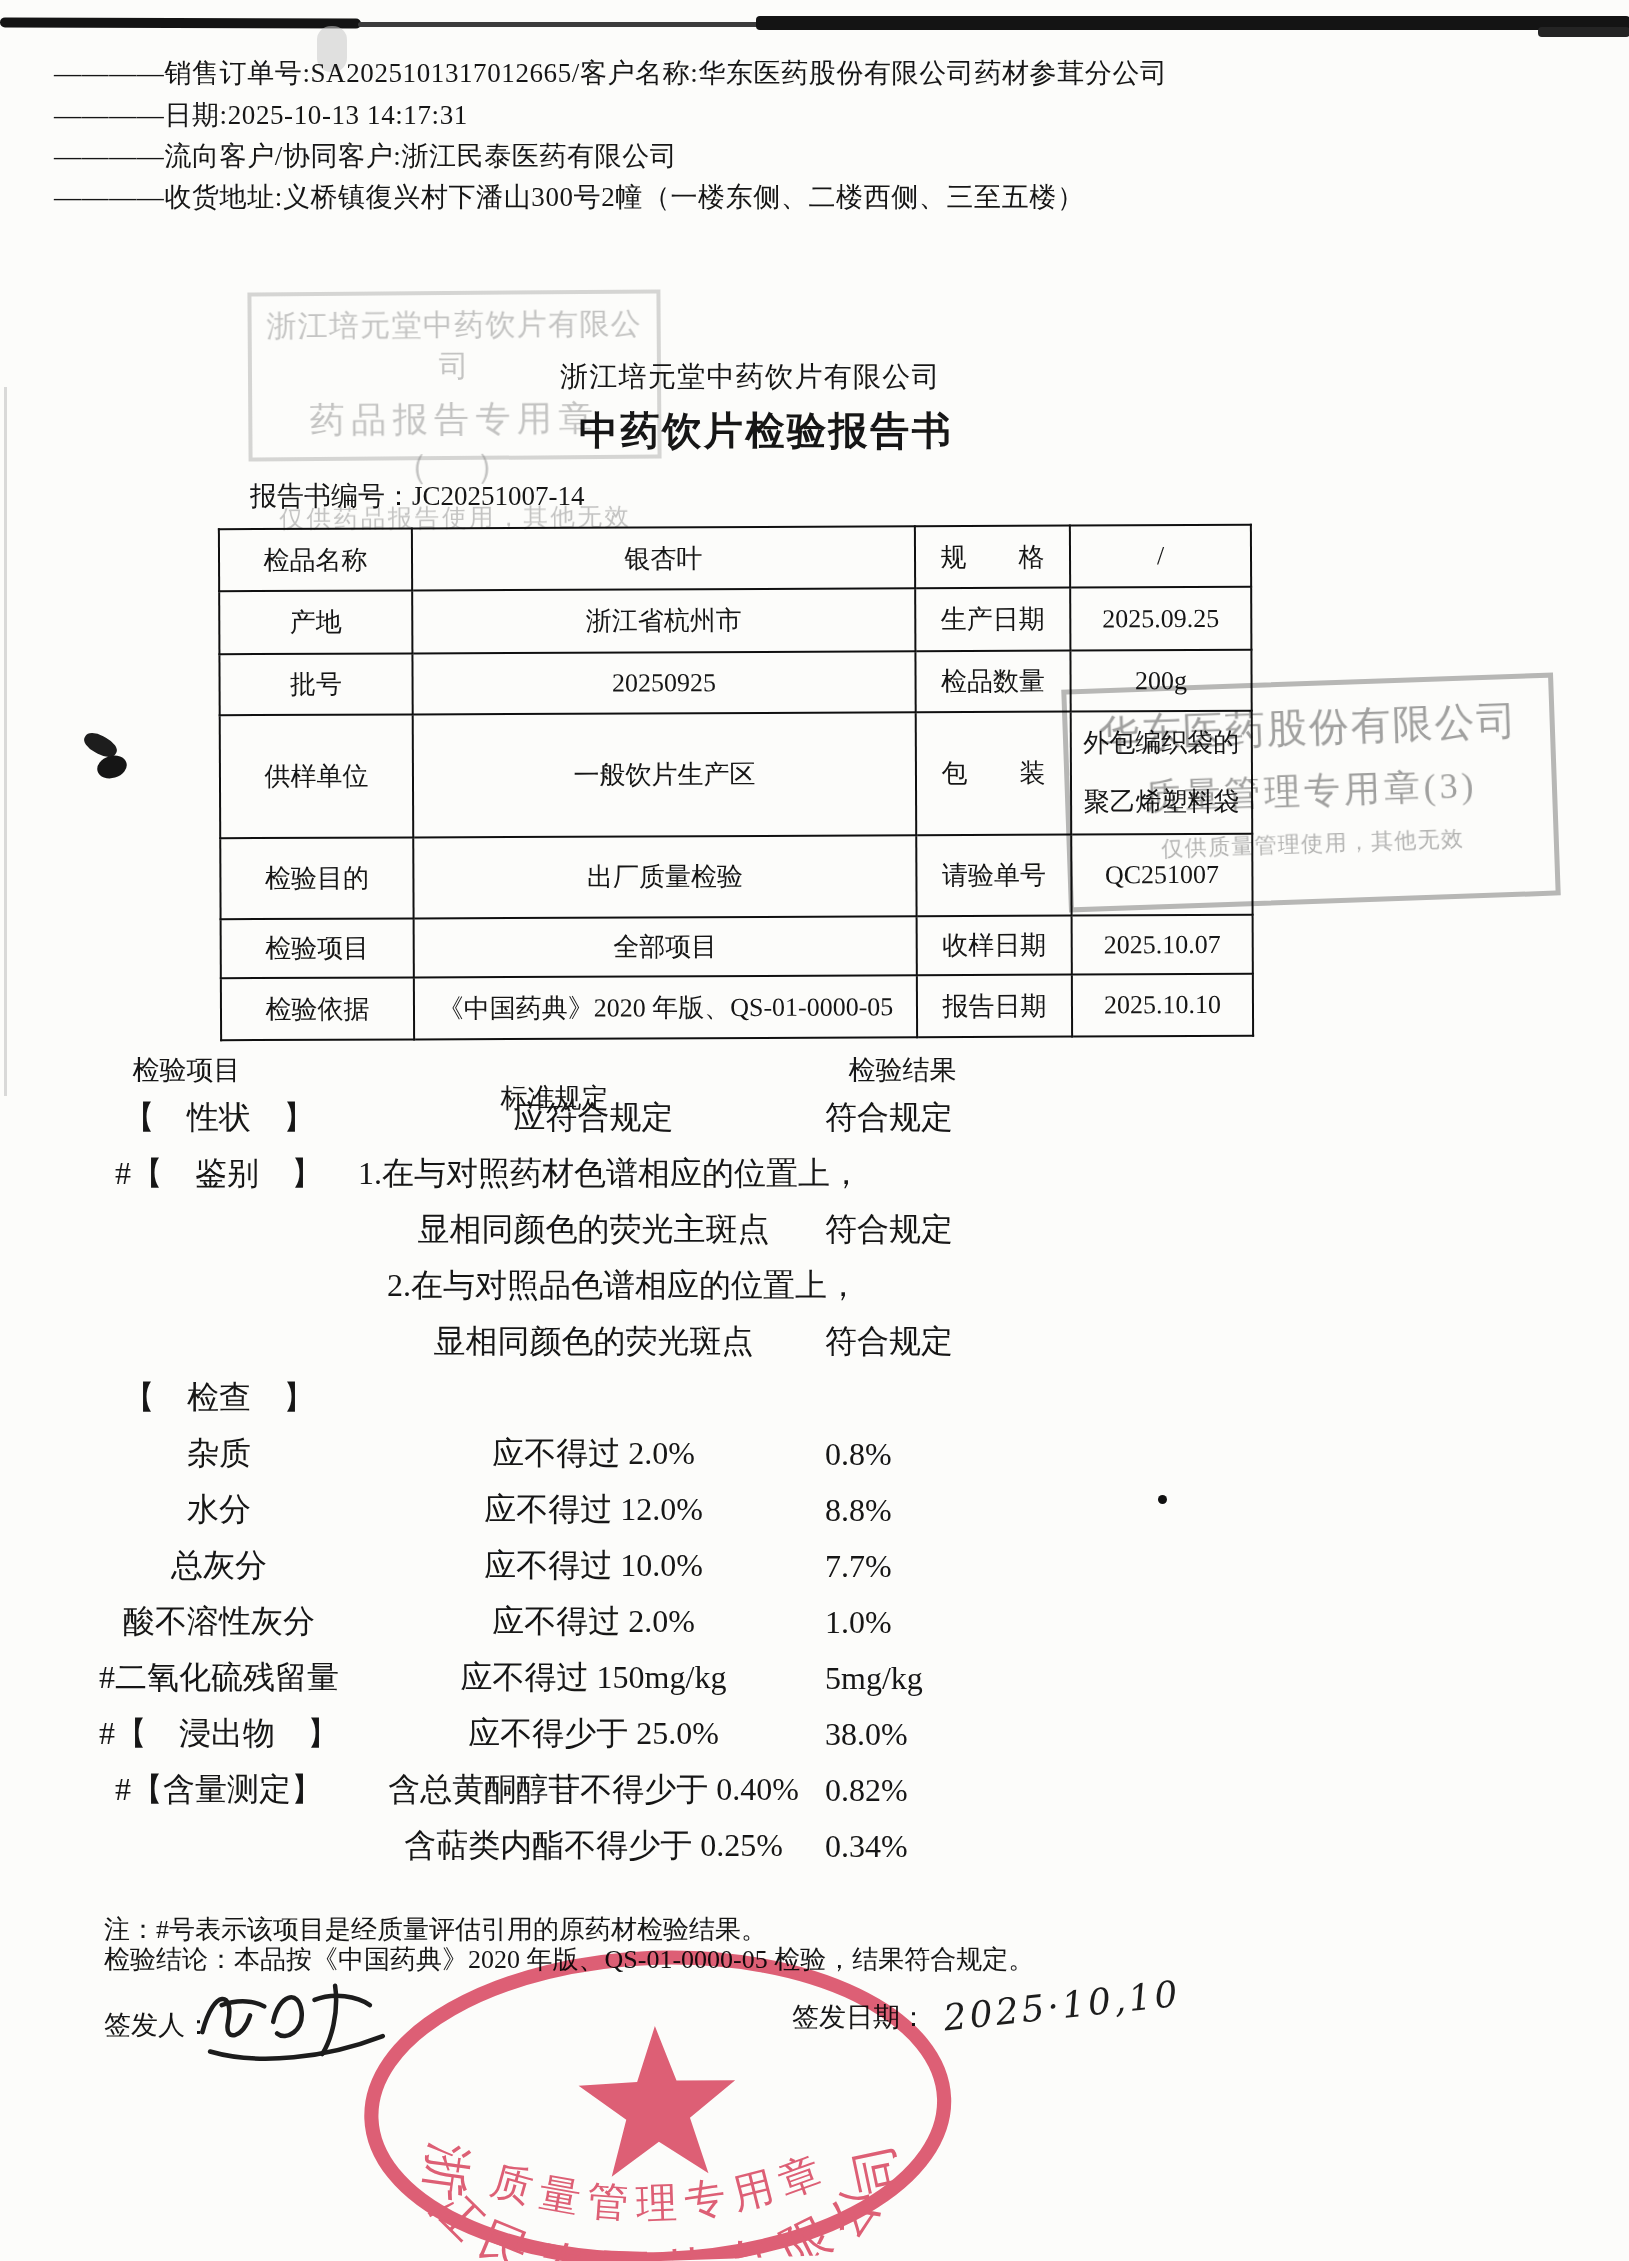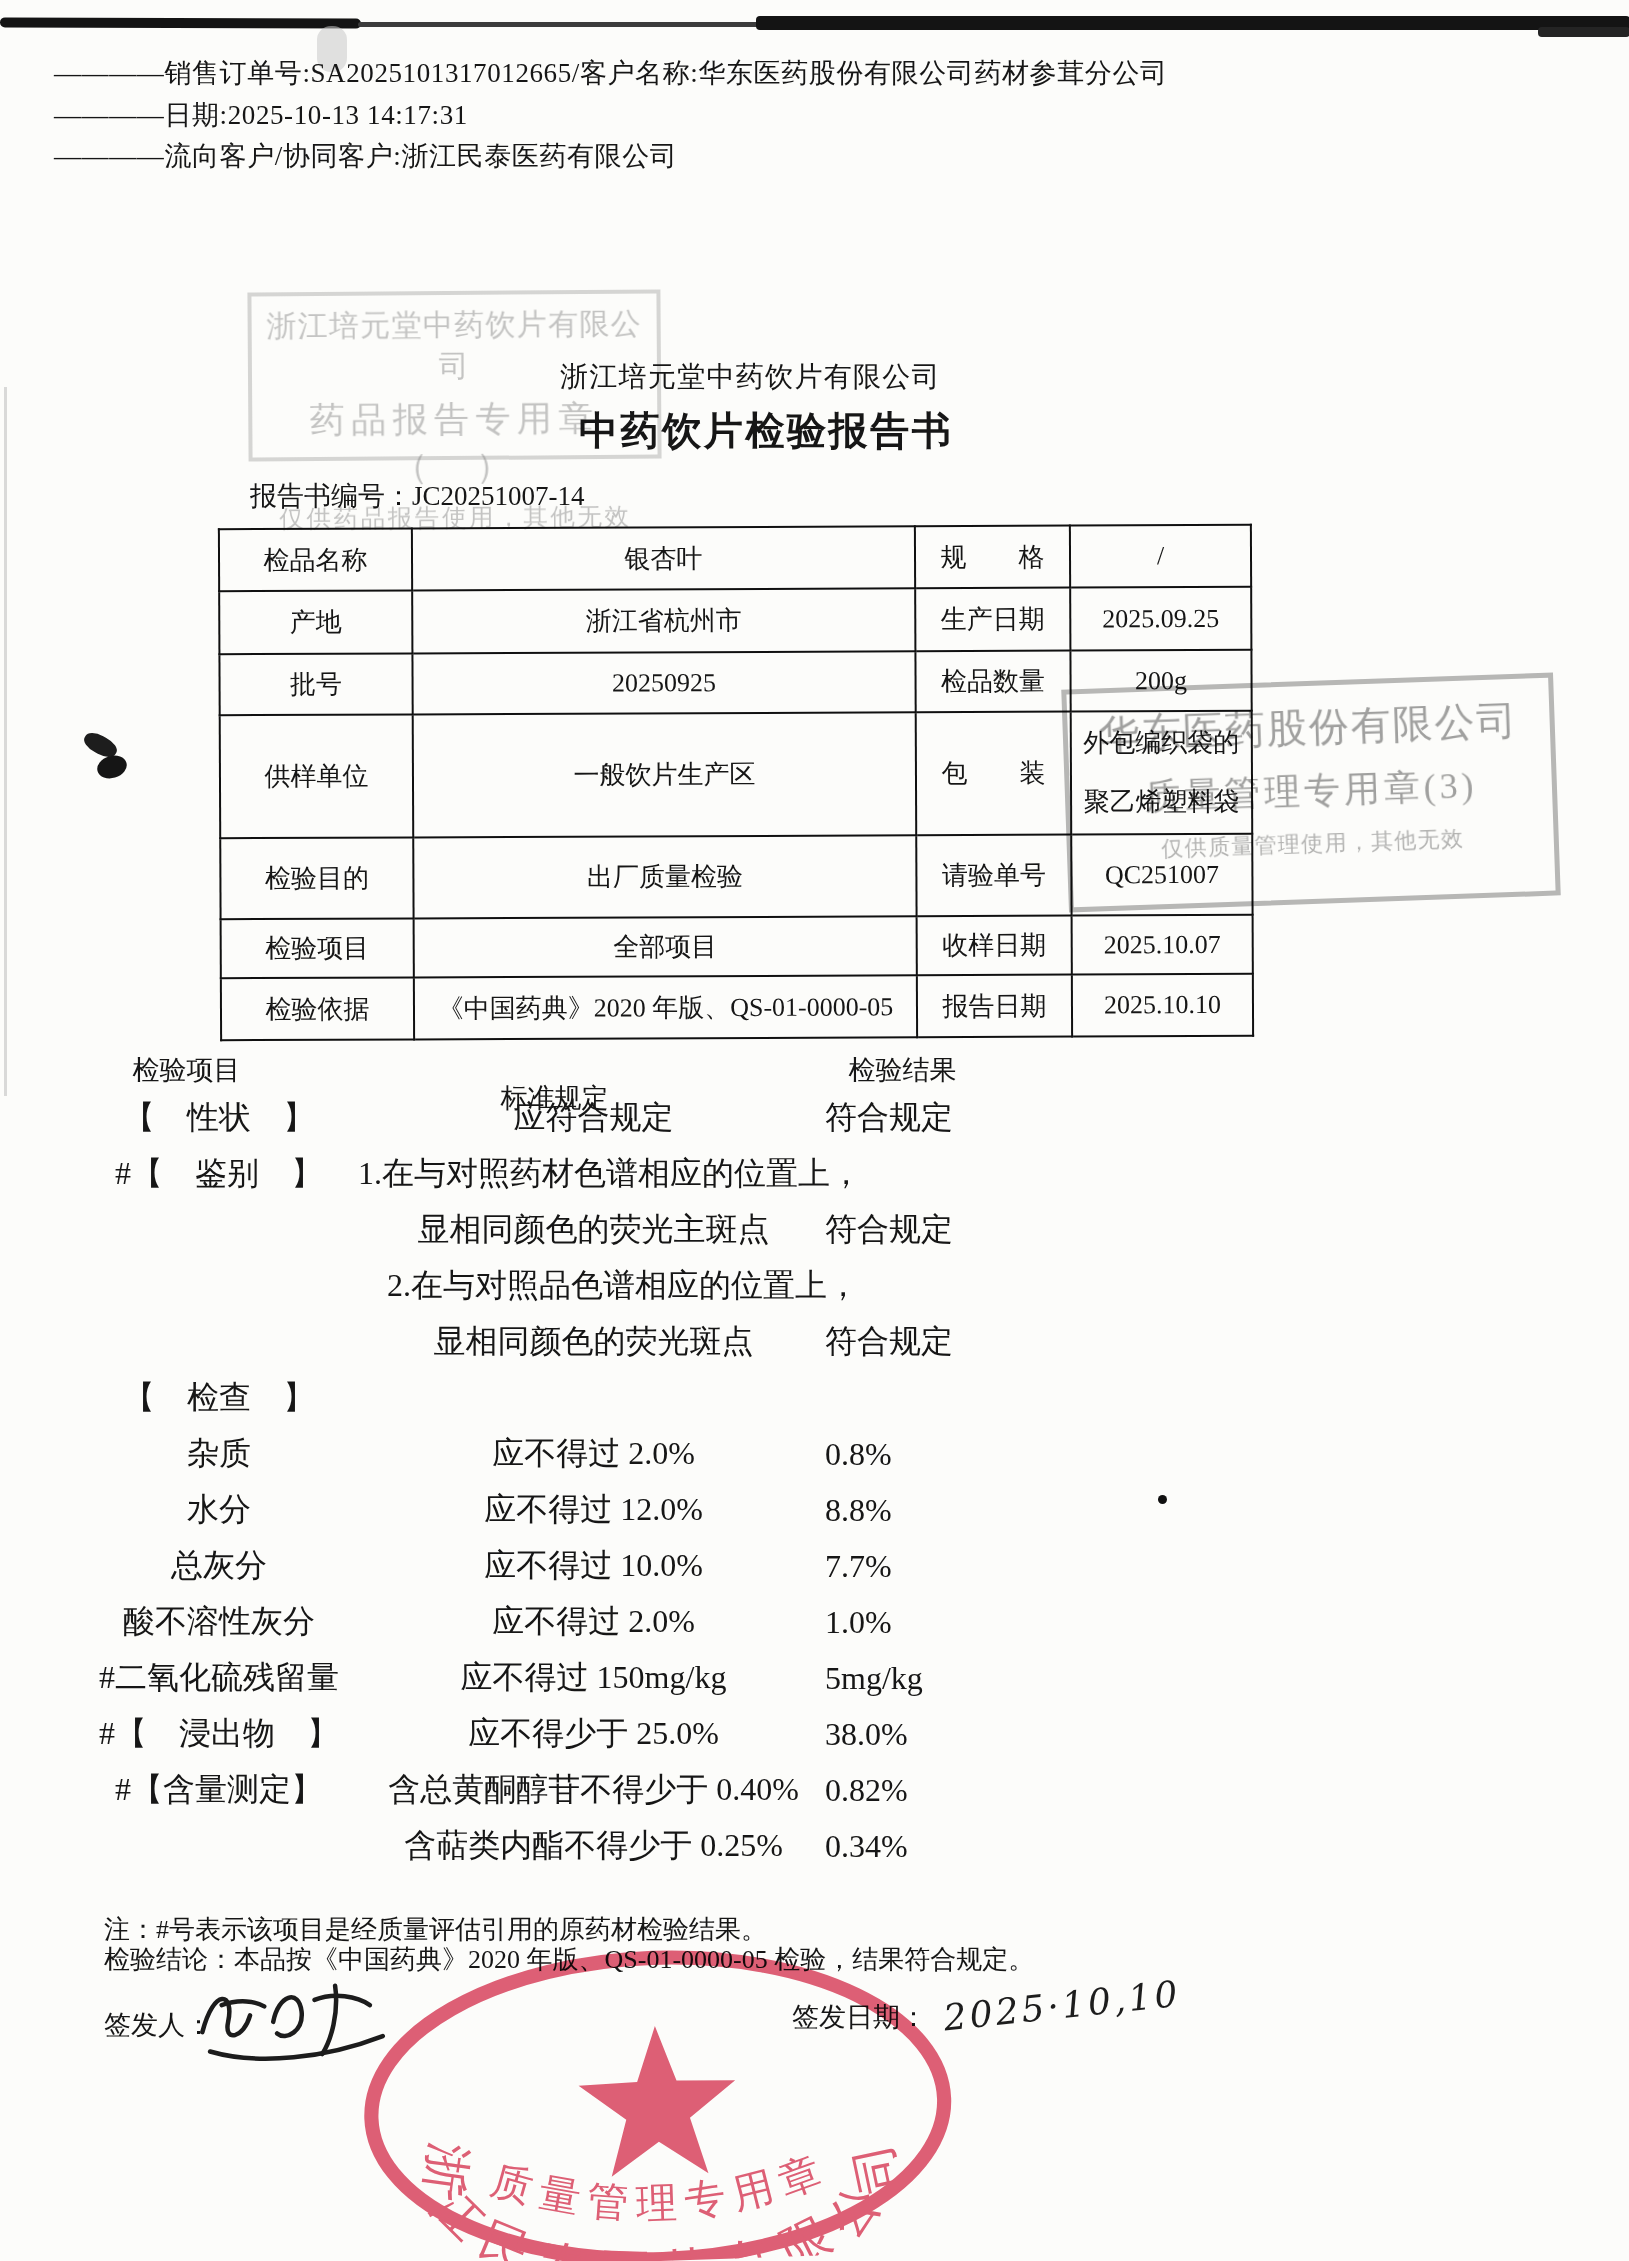--- a/index.html
+++ b/index.html
@@ -96,20 +96,21 @@
   <div class="abs artifact" style="left:1538px;top:27px;width:92px;height:10.3px;background:#242424;border-radius:3.9px;"></div>
   <div class="abs artifact" style="left:317px;top:26px;width:30px;height:46px;background:#c9c9c9;opacity:.55;border-radius:14px;"></div>
   <div class="abs artifact" style="left:83px;top:736px;width:35px;height:18px;background:#1d1d1d;border-radius:45%;transform:rotate(28deg);"></div>
   <div class="abs artifact" style="left:97px;top:756px;width:30px;height:22px;background:#151515;border-radius:50%;transform:rotate(-16deg);"></div>
   <div class="abs artifact" style="left:1158px;top:1495px;width:9px;height:9px;background:#101010;border-radius:50%;"></div>
   <div class="abs artifact" style="left:3.9px;top:387px;width:3.2px;height:709px;background:#b5b5b5;opacity:.5;"></div>
 
   <div class="abs hline" style="top:55px;">————销售订单号:SA2025101317012665/客户名称:华东医药股份有限公司药材参茸分公司</div>
   <div class="abs hline" style="top:97px;">————日期:2025-10-13 14:17:31</div>
   <div class="abs hline" style="top:138px;">————流向客户/协同客户:浙江民泰医药有限公司</div>
+  <div class="abs hline" style="top:179px;">————收货地址:义桥镇復兴村下潘山300号2幢（一楼东侧、二楼西侧、三至五楼）</div>
 
   <div class="abs faded-stamp">
     <div class="fs1">浙江培元堂中药饮片有限公司</div>
     <div class="fs2">药品报告专用章（　）</div>
     <div class="fs3">仅供药品报告使用，其他无效</div>
   </div>
 
   <div class="abs company">浙江培元堂中药饮片有限公司</div>
   <div class="abs doc-title">中药饮片检验报告书</div>
   <div class="abs report-no">报告书编号：JC20251007-14</div>

